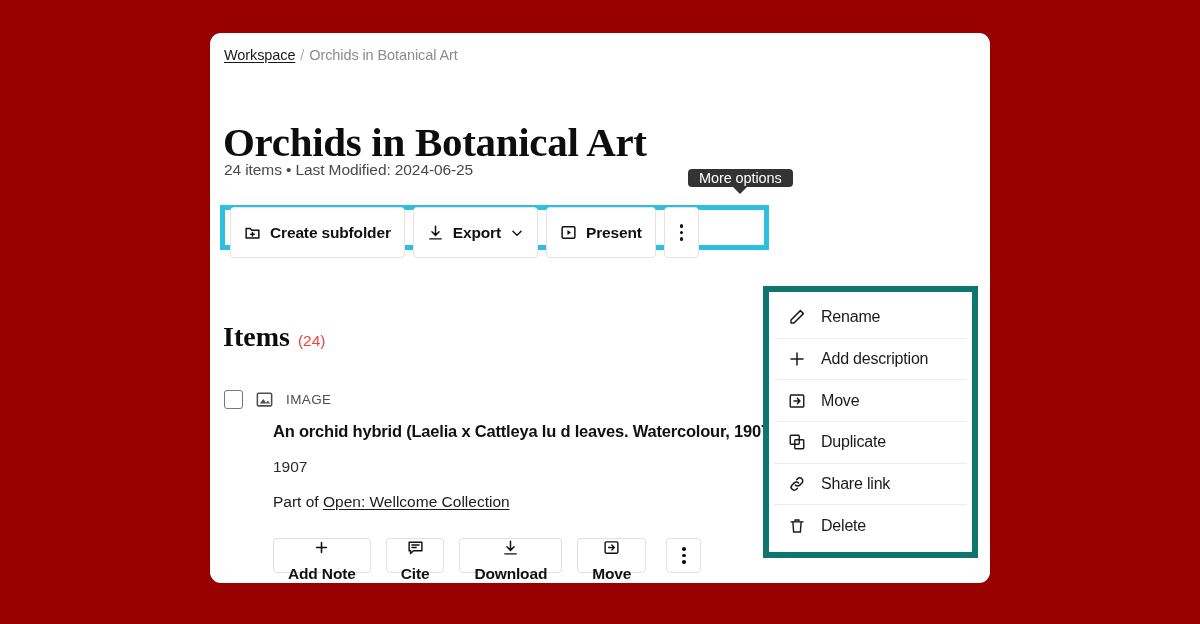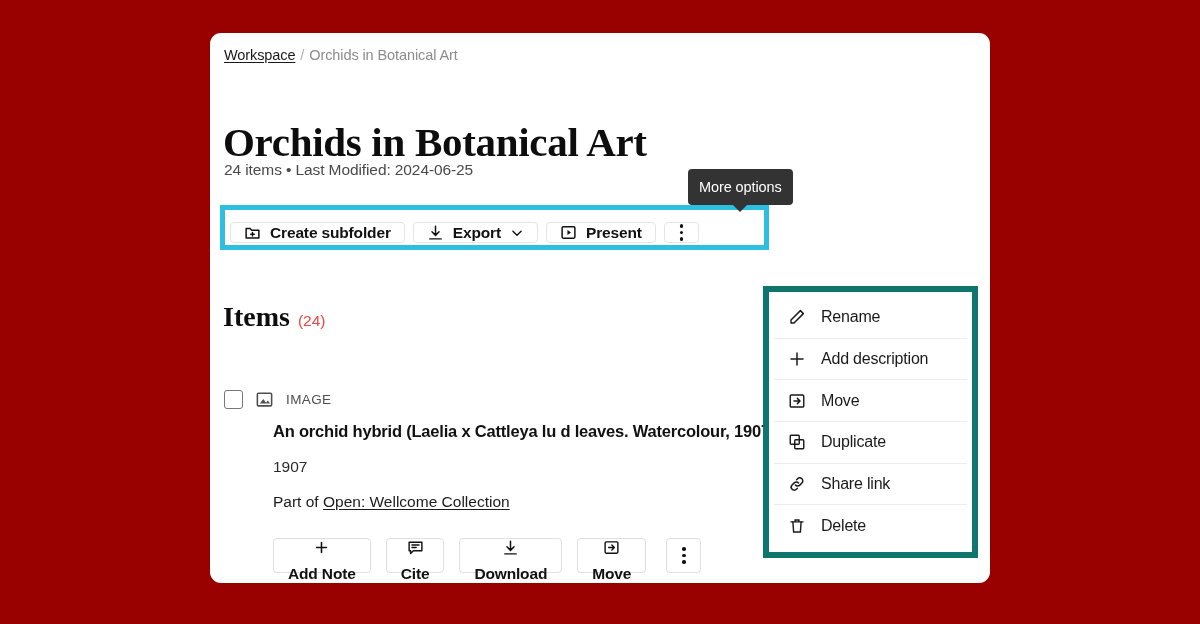--- a/index.html
+++ b/index.html
@@ -88,21 +88,21 @@
     top: 5px;
     display: flex;
     align-items: center;
     gap: 8px;
     height: 35px;
   }
   .tb-btn {
     display: flex;
     align-items: center;
     gap: 9px;
-    height: 21px;
+    height: 51px;
     padding: 0 13px;
     background: #ffffff;
     border: 1px solid #e3e3e3;
     border-radius: 4px;
     font-size: 15.5px;
     font-weight: 700;
     color: #111111;
     box-sizing: border-box;
     letter-spacing: -0.15px;
     white-space: nowrap;
@@ -114,21 +114,21 @@
   }
 
   
   .tooltip {
     position: absolute;
     left: 688px;
     top: 169px;
     background: #333333;
     color: #ffffff;
     font-size: 14.5px;
-    padding: 10px 11px;
+    padding: 1px 11px;
     border-radius: 4px;
     white-space: nowrap;
     letter-spacing: -0.1px;
     z-index: 40;
   }
   .tooltip::after {
     content: "";
     position: absolute;
     left: 50%;
     bottom: -7px;
@@ -145,20 +145,21 @@
     top: 268px;
     display: flex;
     align-items: baseline;
     gap: 8px;
   }
   .items-heading .h-main {
     font-family: "Liberation Serif", serif;
     font-size: 28px;
     font-weight: 700;
     color: #0d0d0d;
+    margin-top: 20px;
   }
   .items-heading .h-count {
     font-size: 15.5px;
     color: #ef4444;
   }
 
   
   .item-row {
     position: absolute;
     left: 14px;

